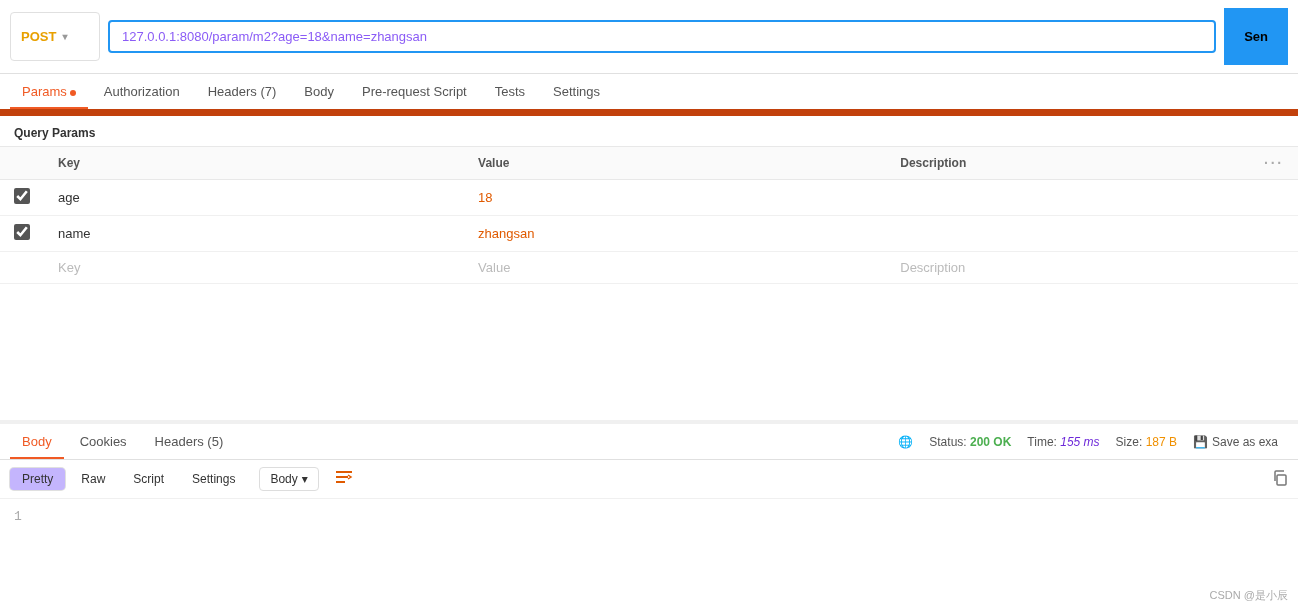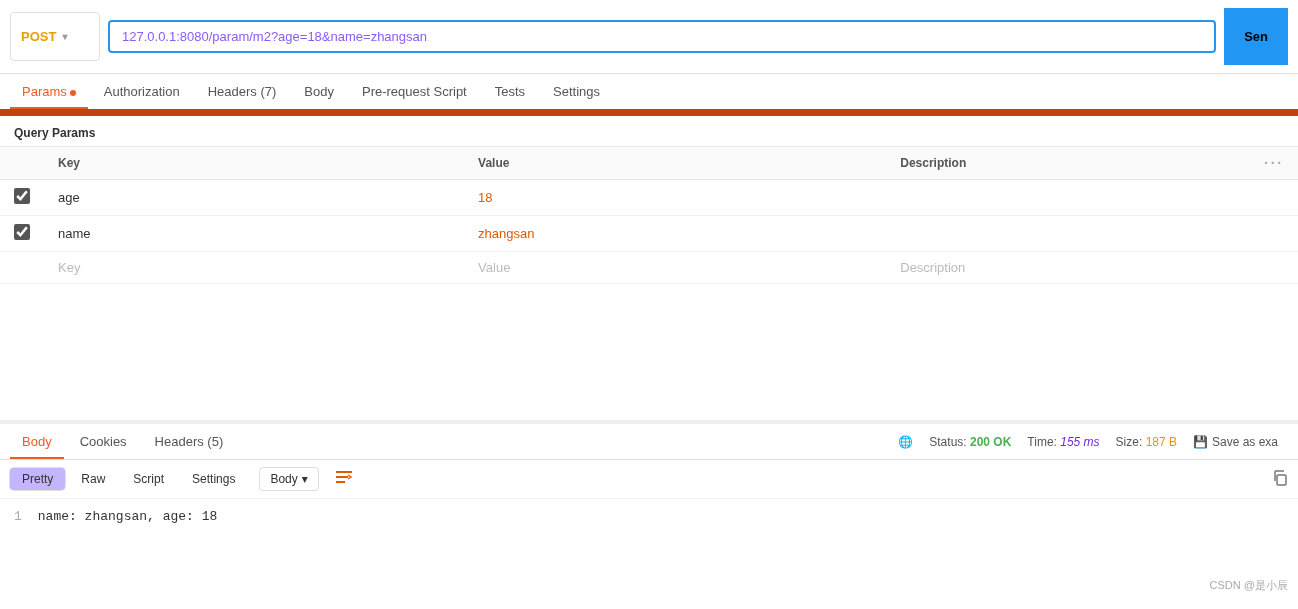--- a/index.html
+++ b/index.html
@@ -239,21 +239,21 @@
       color: #333;
       display: flex;
       gap: 16px;
     }
     .line-numbers { color: #aaa; user-select: none; }
     .response-content { flex: 1; }
 
     
     .watermark {
       position: fixed;
-      bottom: 16px;
+      bottom: 6px;
       right: 10px;
       font-size: 11px;
       color: #aaa;
     }
 
     
     .main-upper { height: 420px; overflow: hidden; }
     .main-lower { height: 189px; overflow: hidden; border-top: 4px solid #f0f0f0; }
   </style>
 </head>
@@ -404,19 +404,16 @@
         <rect x="5" y="5" width="9" height="10" rx="1" stroke="#777" stroke-width="1.5"></rect>
         <path d="M3 11V2a1 1 0 0 1 1-1h8" stroke="#777" stroke-width="1.5"></path>
       </svg>
     </div>
   </div>
 
   <div class="response-body">
     <div class="line-numbers">
       <span>1</span>
     </div>
-    <div class="response-content">
-      <span>name: zhangsan, age: 18</span>
-    </div>
   </div>
 </div>
 
 <div class="watermark">CSDN @是小辰</div>
 
 </body></html>

